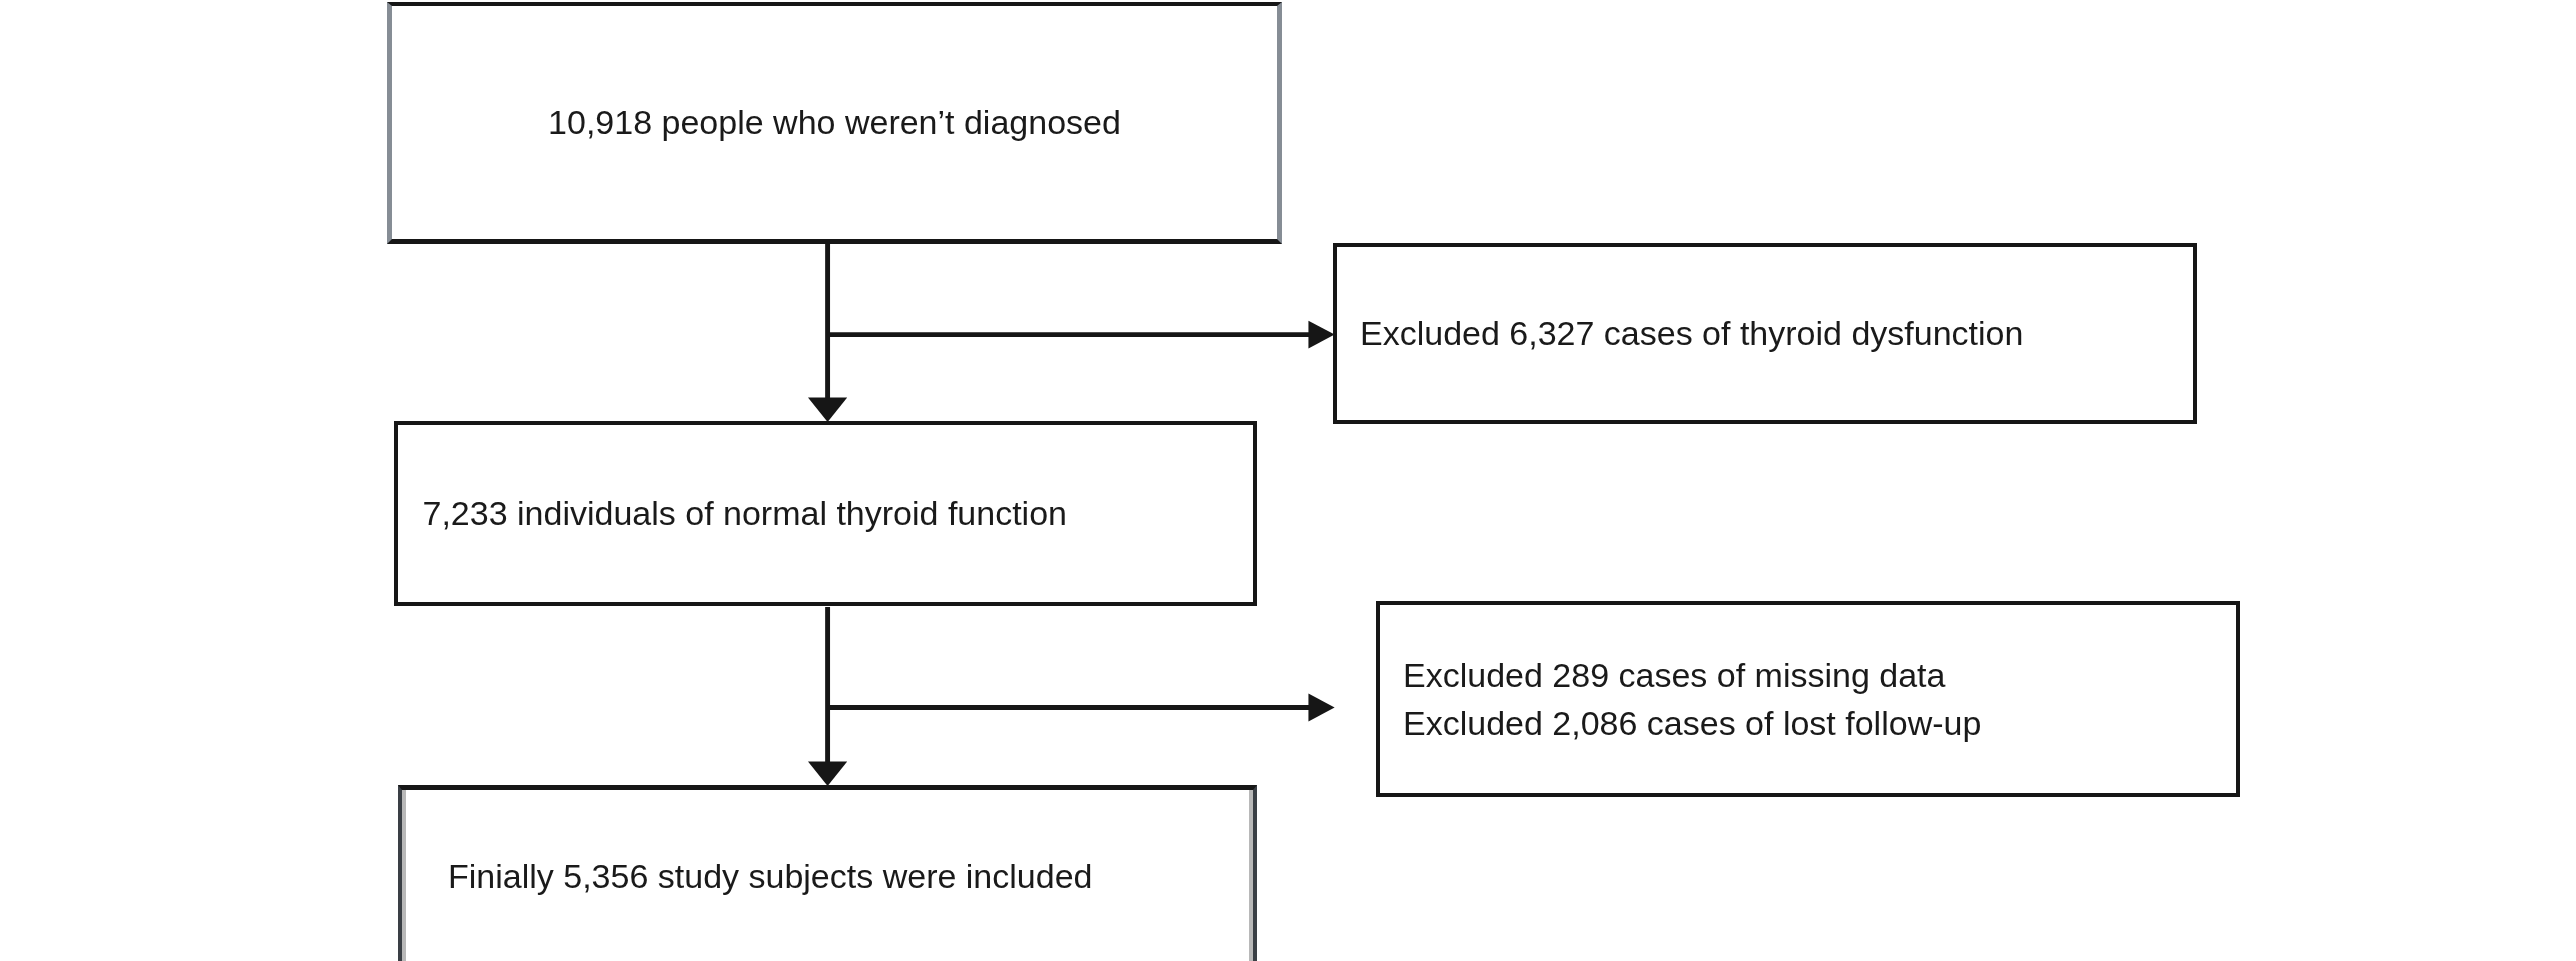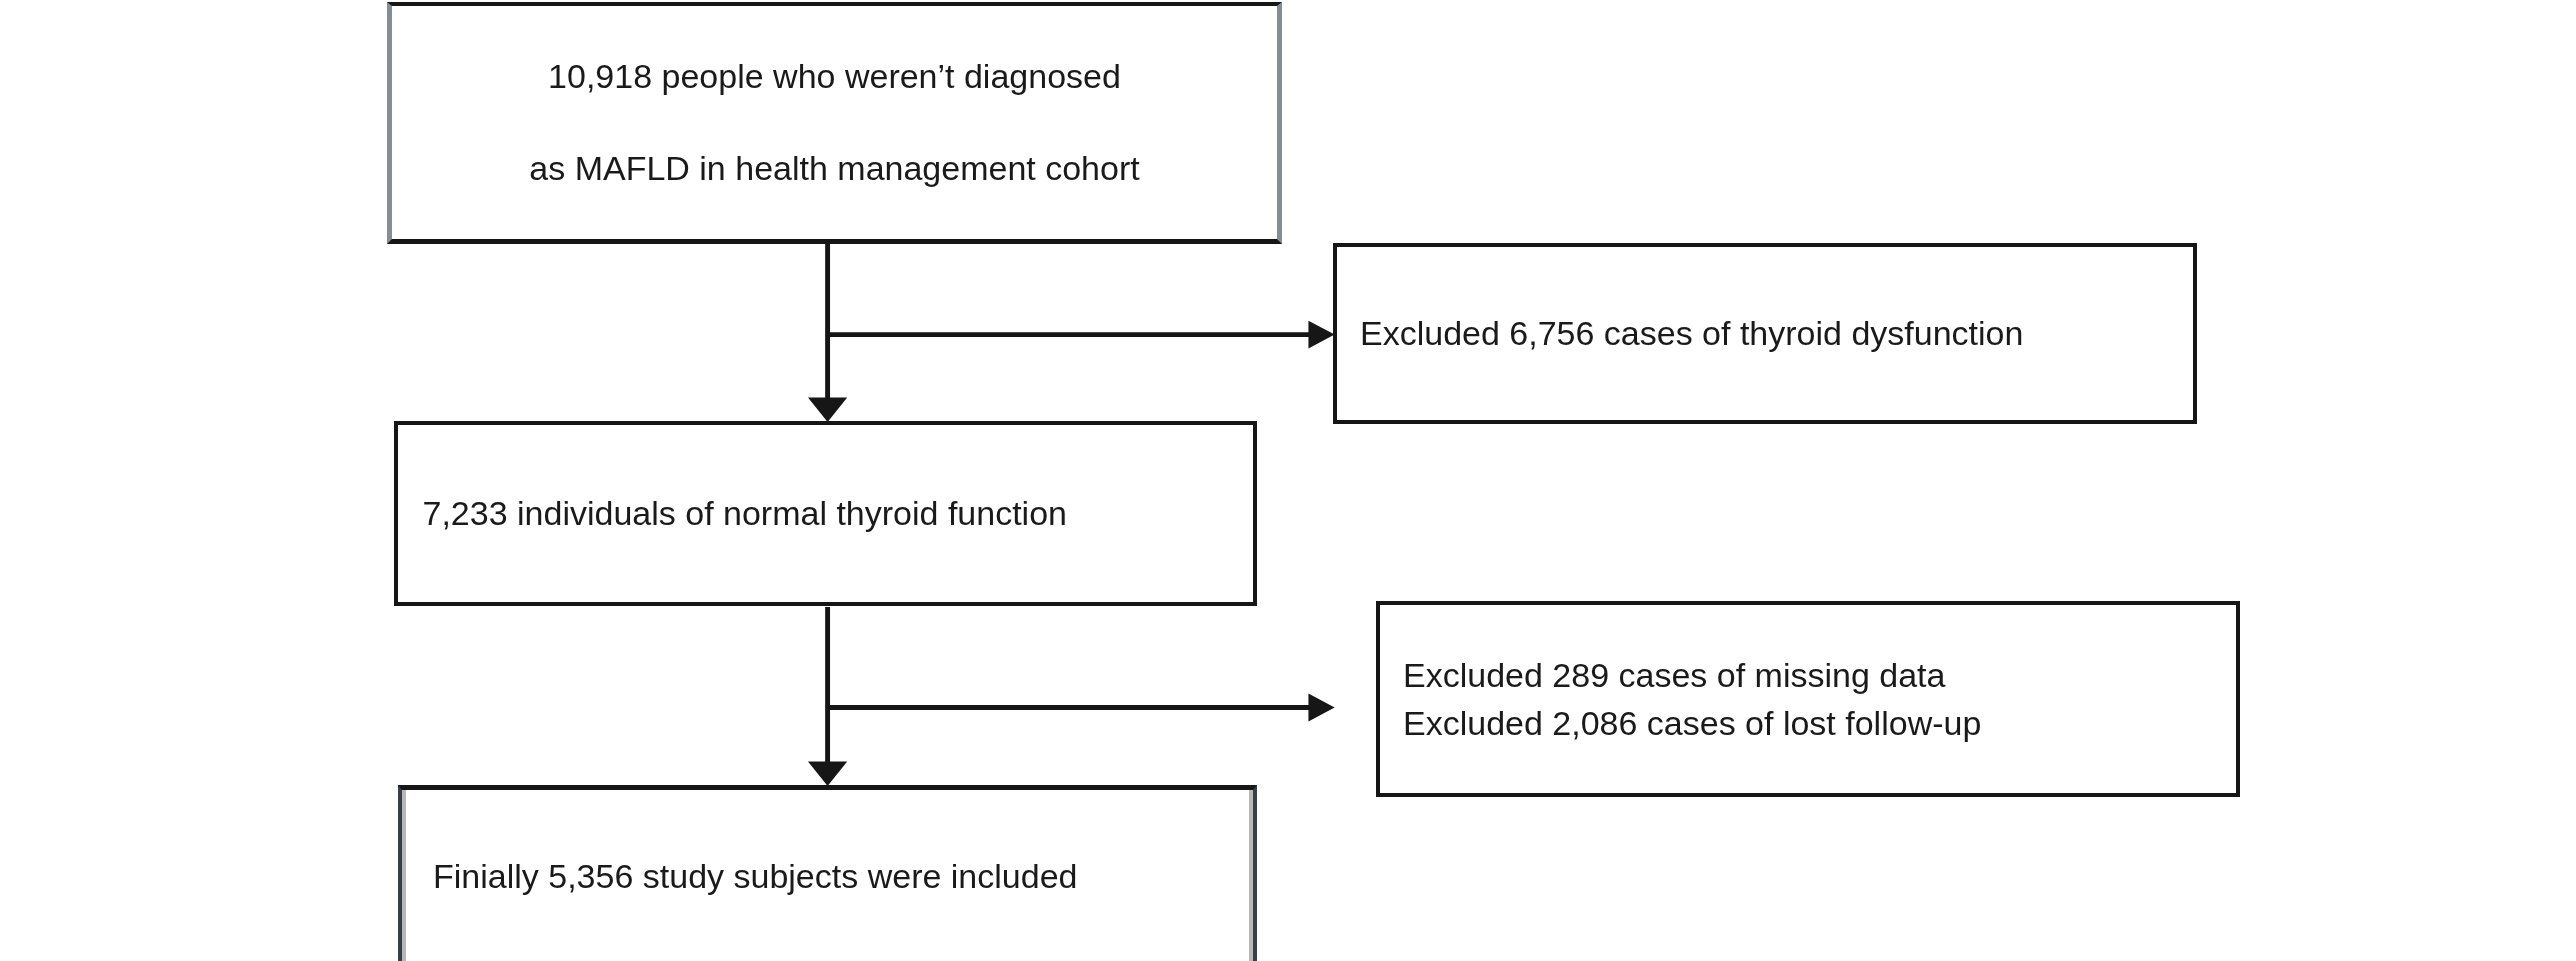--- a/index.html
+++ b/index.html
@@ -81,21 +81,21 @@
   #box-final-subjects::after {
     content: "";
     position: absolute;
     top: 0;
     bottom: 0;
     width: 4.1px;
     background: #b8b8b8;
   }
   #box-final-subjects::before { left: 0; }
   #box-final-subjects::after  { right: 0; }
-  #box-final-subjects .box-text { padding-left: 31px; position: relative; z-index: 2; }
+  #box-final-subjects .box-text { padding-left: 46px; position: relative; z-index: 2; }
 
   
   .exclusion-box {
     border: 4.9px solid #161616;
     align-items: flex-start;
     text-align: left;
   }
   .exclusion-box .box-text { padding-left: 23px; }
   #box-excluded-thyroid {
     left: 1333px;
@@ -150,25 +150,24 @@
     </g>
 
     <g>
       <path class="conn-line" d="M 1012 865 L 1618 865"></path>
       <polygon class="conn-head" points="1632,865 1600,848 1600,882"></polygon>
     </g>
   </svg>
 
   <div class="flow-box" id="box-enrollment">
     <span class="box-text">10,918 people who weren’t diagnosed</span>
-    <span class="box-text">as MAFLD in health management cohort</span>
   </div>
 
   <div class="flow-box exclusion-box" id="box-excluded-thyroid">
-    <span class="box-text">Excluded 6,756 cases of thyroid dysfunction</span>
+    <span class="box-text">Excluded 6,327 cases of thyroid dysfunction</span>
   </div>
 
   <div class="flow-box" id="box-normal-thyroid">
     <span class="box-text">7,233 individuals of normal thyroid function</span>
   </div>
 
   <div class="flow-box exclusion-box" id="box-excluded-data">
     <span class="box-text">Excluded 289 cases of missing data</span>
     <span class="box-text">Excluded 2,086 cases of lost follow-up</span>
   </div>

